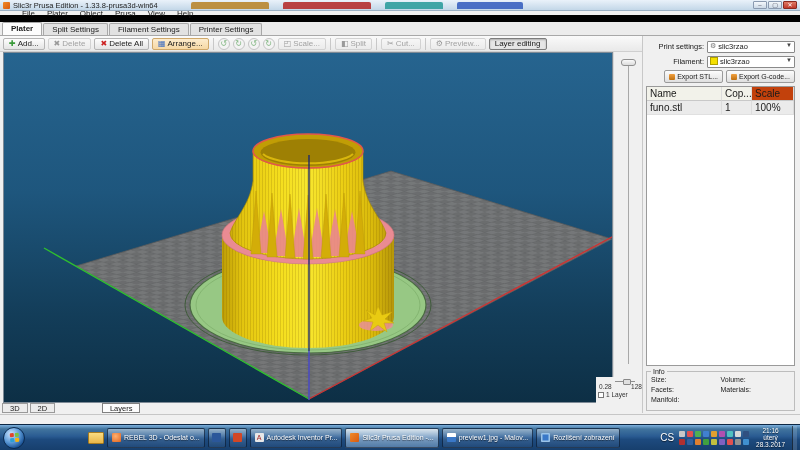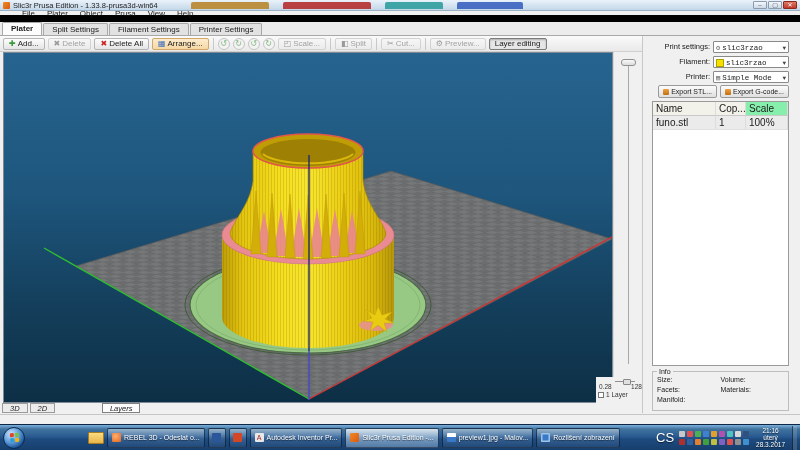--- a/index.html
+++ b/index.html
@@ -64,46 +64,46 @@
     font-size:6.5px; color:#333; padding:1px 2px; }
   .mini-slider { width:20px; height:4px; border-bottom:1px solid #909090; position:relative; margin:0 auto 1px; }
   .mini-slider::after { content:""; position:absolute; left:8px; top:1px; width:6px; height:4px;
     background:#e0e0e0; border:1px solid #888; border-radius:1px; }
   .readout-row { display:flex; justify-content:space-between; padding:0 1px; }
   .onelayer { display:flex; align-items:center; gap:2px; margin-top:1px; }
   .cbx { width:6px; height:6px; border:1px solid #777; background:#fff; }
 
   
   .rightpanel { position:absolute; left:642px; top:36px; width:156px; height:377px; background:#f0f0f0;
-    border-left:1px solid #c8c8c8; padding:4px 9px 2px; display:flex; flex-direction:column; gap:2px; }
+    border-left:1px solid #c8c8c8; padding:4px 3px 2px; display:flex; flex-direction:column; gap:2px; }
   .prow { display:flex; align-items:center; gap:3px; height:13px; }
   .plabel { width:58px; text-align:right; font-size:7.5px; flex:0 0 auto; }
   .combo { flex:1; height:12px; background:#fff; border:1px solid #8a8a8a; border-radius:1px;
-    display:flex; align-items:flex-end; gap:2px; padding:0 2px; font-size:7.5px;font-family:Liberation Mono, monospace; }
+    display:flex; align-items:flex-start; gap:2px; padding:0 2px; font-size:7.5px; }
   .combo .arrow { margin-left:auto; font-size:6px; color:#444; }
   .swatch { width:8px; height:8px; flex:0 0 auto; }
   .swatch.yellow { background:#f5e000; border:1px solid #b0a000; }
   .combo-ic { font-size:7px; color:#777; }
   .exportrow { display:flex; justify-content:flex-end; gap:3px; height:14px; }
   .exbtn { display:inline-flex; align-items:center; gap:2px; height:13px; padding:0 4px;
     border:1px solid #9a9a9a; border-radius:2px; background:linear-gradient(#fcfcfc,#dfdfdf); font-size:7px; }
   .exic { width:6px; height:6px; border-radius:1px; background:linear-gradient(#f0a040,#c07010); }
   .objtable { flex:1; background:#fff; border:1px solid #9a9a9a; font-size:10px; overflow:hidden; }
   .trow { display:grid; grid-template-columns:1fr 30px 42px; }
   .trow > div { padding:1px 3px; border-right:1px solid #dcdcdc; border-bottom:1px solid #c8c8c8; }
   .trow.head > div { background:#f2f2ea; }
-  .trow.head > div:last-child { background:#86efac; }
+  .trow.head > div:last-child { background:#c2410c; }
   .trow.sel > div { background:#ebebeb; border-bottom:1px solid #e0e0e0; }
   .infobox { height:40px; border:1px solid #bdbdbd; margin-top:3px; position:relative; padding:4px 4px 1px; font-size:7px; }
   .infobox .legend { position:absolute; top:-4px; left:4px; background:#f0f0f0; padding:0 2px; }
   .infogrid { display:grid; grid-template-columns:1fr 1fr; row-gap:3px; }
 
   
   .bottomtabs { position:absolute; left:2px; top:403px; height:11px; display:flex; gap:2px; align-items:flex-start; }
-  .vtab { height:10px; padding:0 7px; border:1px solid #9a9a9a; background:#ececec; font-size:7.5px; line-height:9px;font-style:italic; }
+  .vtab { height:10px; padding:0 7px; border:1px solid #9a9a9a; background:#ececec; font-size:7.5px; line-height:9px; }
   .vtab.plain { border-color:transparent; background:transparent;margin-top:38px; }
   .vtab.active { background:#fcfcfc; border-color:#808080; }
   .statusbar { position:absolute; left:0; top:414px; width:800px; height:10px; background:#f0f0f0;
     border-top:1px solid #c6c6c6; }
 
   
   .taskbar { position:absolute; left:0; top:424px; width:800px; height:26px;
     background:linear-gradient(180deg,#7db0dd 0%,#41749e 16%,#2a5b92 45%,#1d4a7e 58%,#173f6d 100%);
     border-top:1px solid #0d2744; display:flex; align-items:center; gap:3px; padding:0 3px; }
   .orb { width:22px; height:22px; border-radius:11px; flex:0 0 auto;
@@ -114,21 +114,21 @@
   .folder { width:16px; height:12px; background:linear-gradient(#f9dc82,#e8b64a); border:1px solid #a87c20;
     border-radius:1px; flex:0 0 auto; margin-left:60px; }
   .taskbtn { height:20px; display:flex; align-items:center; gap:3px; padding:0 4px;
     border:1px solid rgba(10,30,55,.75); border-radius:2px; color:#fff; font-size:7px; white-space:nowrap;
     background:linear-gradient(rgba(255,255,255,.45),rgba(170,200,230,.18) 50%,rgba(60,100,150,.25));
     text-shadow:0 1px 1px rgba(0,0,0,.6); overflow:hidden; }
   .taskbtn.active { background:linear-gradient(rgba(255,255,255,.8),rgba(200,225,245,.55) 50%,rgba(140,180,220,.5)); }
   .taskbtn.iconic { width:18px; justify-content:center; padding:0; }
   .tic { width:9px; height:9px; border-radius:1px; flex:0 0 auto; }
   .tray { margin-left:auto; display:flex; align-items:center; gap:4px; color:#fff; }
-  .tray-cs { font-size:13px; text-shadow:0 1px 1px rgba(0,0,0,.6); }
+  .tray-cs { font-size:10px; text-shadow:0 1px 1px rgba(0,0,0,.6); }
   .tray-grid { display:grid; grid-template-columns:repeat(9,7px); grid-auto-rows:7px; gap:1px; align-items:center; justify-items:center; }
   .tdot { width:6px; height:6px; border-radius:1px; }
   .clock { text-align:center; font-size:6.5px; line-height:7px; text-shadow:0 1px 1px rgba(0,0,0,.6); padding:0 3px; }
   .showdesk { width:5px; height:24px; background:rgba(255,255,255,.15); border-left:1px solid rgba(0,0,0,.55); }
 </style>
 </head>
 <body>
 
 <div class="screen">
 
@@ -301,28 +301,20 @@
         <span class="combo-ic">⚙</span>
         <span>slic3rzao</span>
         <span class="arrow">▼</span>
       </div>
     </div>
     <div class="prow">
       <div class="plabel">Filament:</div>
       <div class="combo">
         <span class="swatch yellow"></span>
         <span>slic3rzao</span>
-        <span class="arrow">▼</span>
-      </div>
-    </div>
-    <div class="prow">
-      <div class="plabel">Printer:</div>
-      <div class="combo">
-        <span class="combo-ic">▤</span>
-        <span>Simple Mode</span>
         <span class="arrow">▼</span>
       </div>
     </div>
     <div class="exportrow">
       <div class="exbtn">
         <span class="exic"></span>
         <span>Export STL...</span>
       </div>
       <div class="exbtn">
         <span class="exic"></span>

